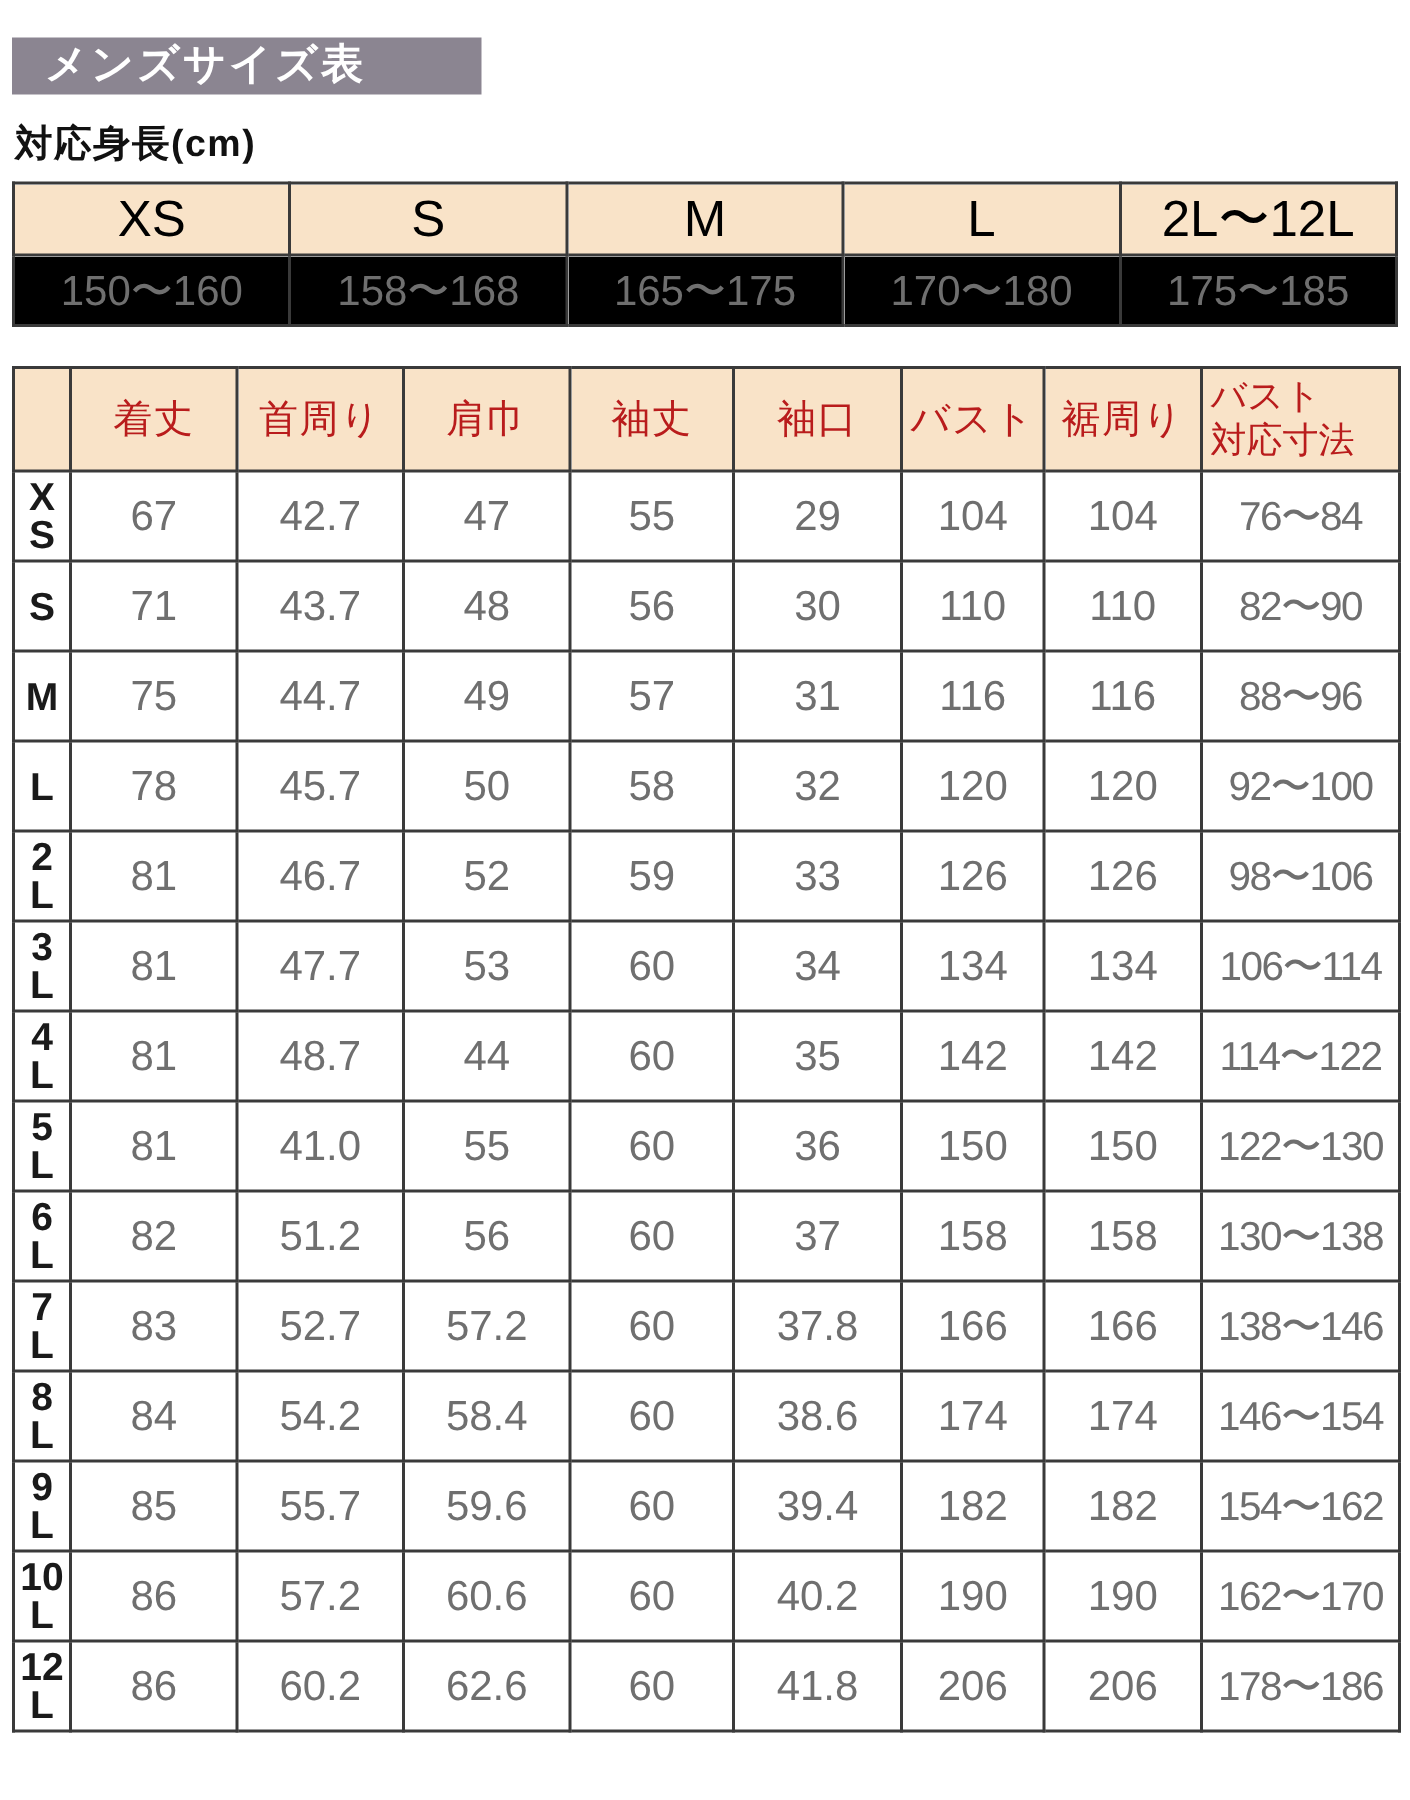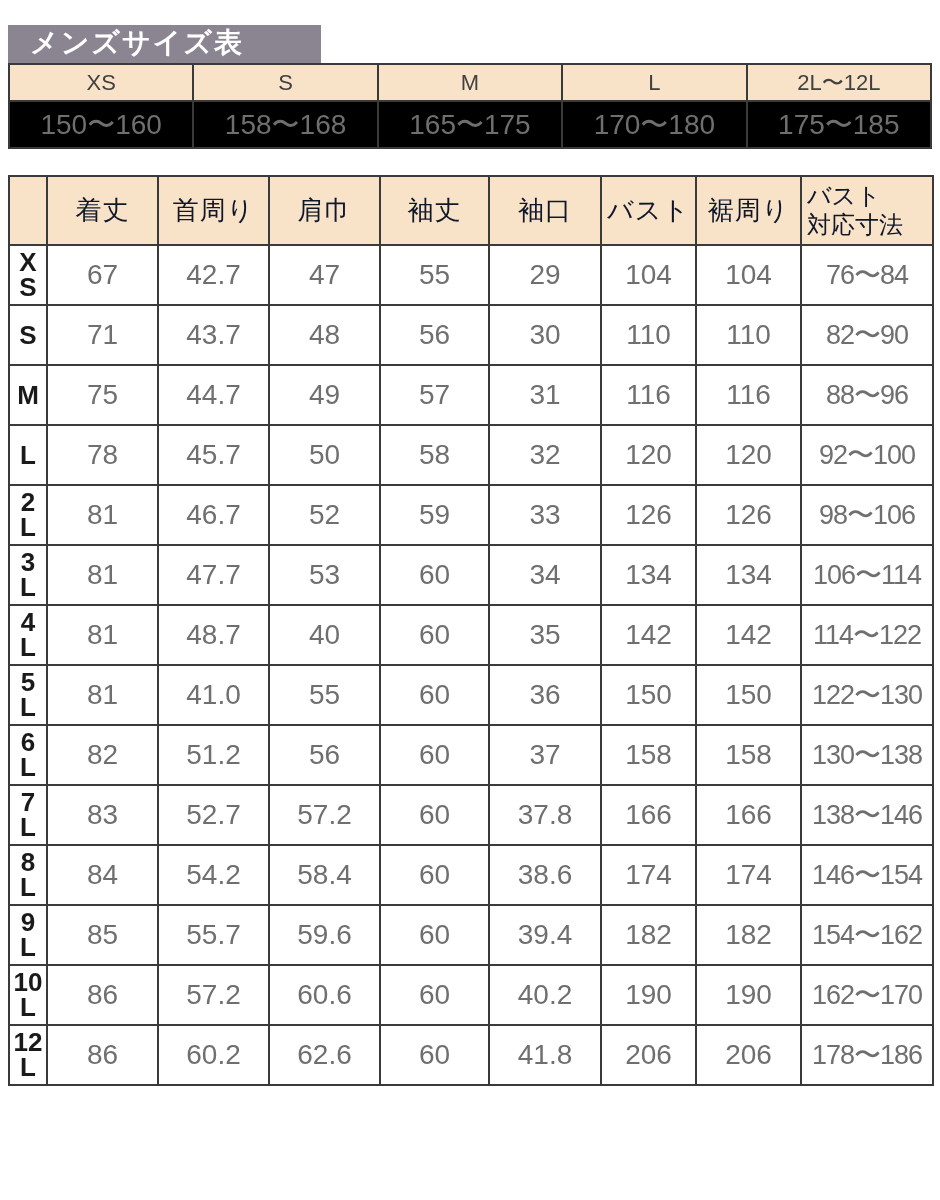--- a/index.html
+++ b/index.html
@@ -48,38 +48,38 @@
     border: 2px solid var(--border);
     text-align: center;
     vertical-align: middle;
     padding: 0;
     overflow: hidden;
   }
   
   .height-table th {
     background: var(--header-bg);
     height: 37px;
-    font-size: 22px;
+    font-size: 34px;
     font-weight: normal;
-    color: #404040;
+    color: #000000;
   }
   .height-table td {
     height: 47px;
     font-size: 28px;
     color: var(--value-text);
     background: #000000;
   }
   
   .size-table { margin-top: 26px; }
   .size-table thead th {
     background: var(--header-bg);
     height: 69px;
     font-size: 26px;
     font-weight: normal;
-    color: #0f172a;
+    color: #b91c1c;
     letter-spacing: 1px;
   }
   .size-table thead th.bust-range-header {
     font-size: 24px;
     white-space: pre-line;
     line-height: 1.2;
     text-align: left;
     padding-left: 5px;
     letter-spacing: 0;
   }
@@ -103,20 +103,21 @@
     margin-top: 43px;
   }
 </style>
 </head>
 <body>
 
 <div class="page">
 
   <div class="title-bar">メンズサイズ表</div>
 
+  <div class="height-label">対応身長(cm)</div>
 
   <table class="height-table">
     <thead>
       <tr id="ht-head">
           <th>XS</th>
           <th>S</th>
           <th>M</th>
           <th>L</th>
           <th>2L〜12L</th>
         </tr>
@@ -226,21 +227,21 @@
           <td>34</td>
           <td>134</td>
           <td>134</td>
           <td class="bust-range">106〜114</td>
         </tr>
         <tr>
           <td class="row-label">4
 L</td>
           <td>81</td>
           <td>48.7</td>
-          <td>40</td>
+          <td>44</td>
           <td>60</td>
           <td>35</td>
           <td>142</td>
           <td>142</td>
           <td class="bust-range">114〜122</td>
         </tr>
         <tr>
           <td class="row-label">5
 L</td>
           <td>81</td>

